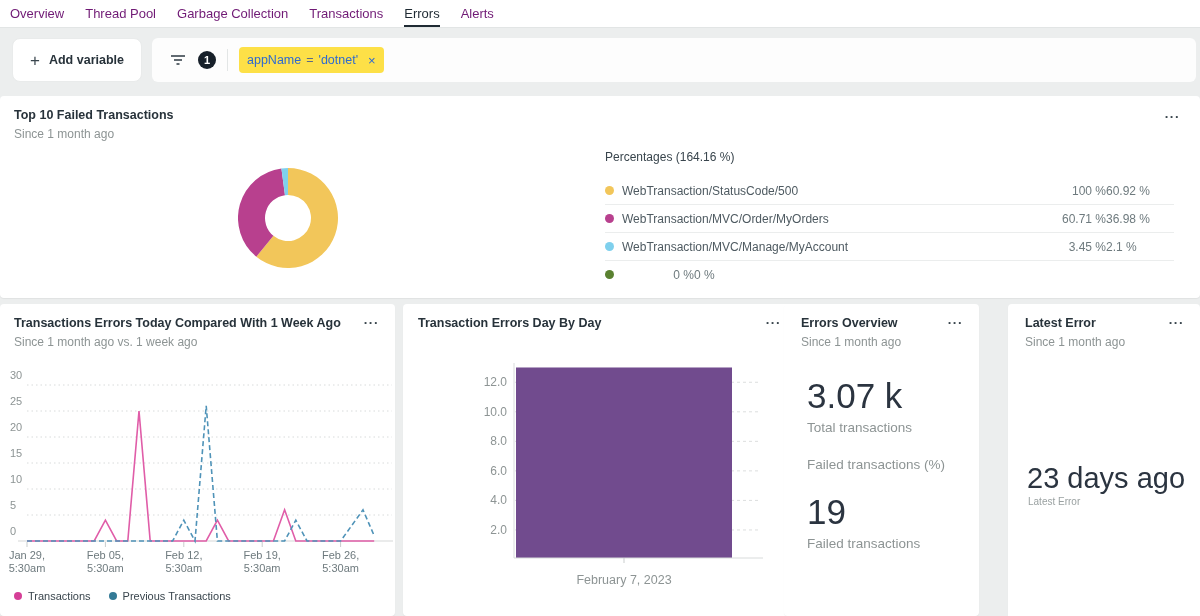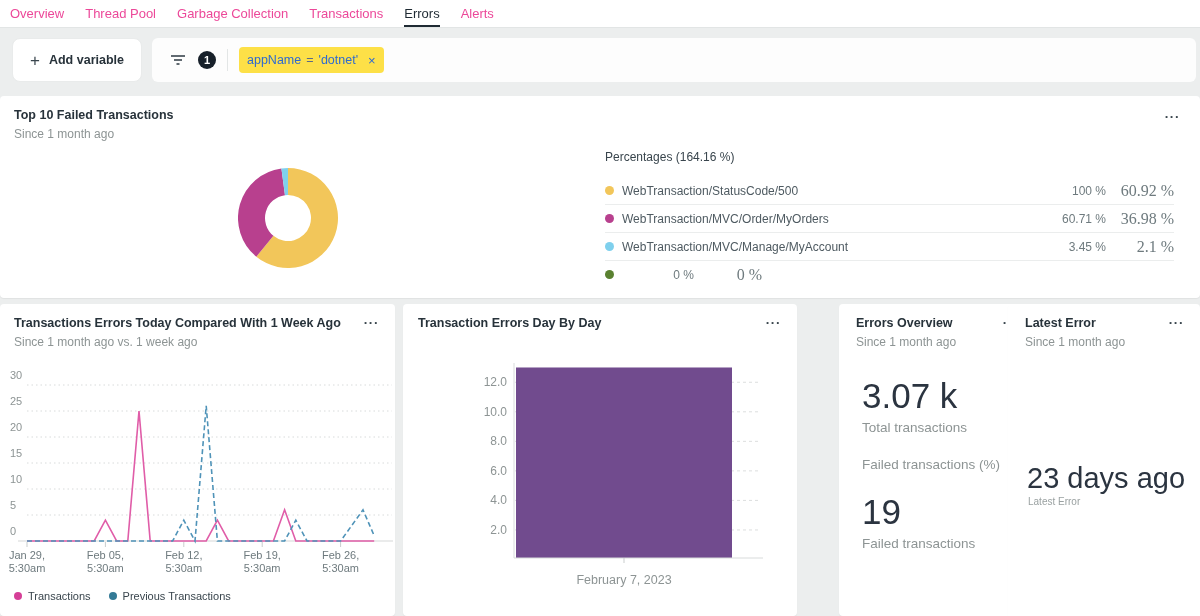--- a/index.html
+++ b/index.html
@@ -2,21 +2,21 @@
 <html><head>
 <meta charset="utf-8">
 <style>
   html,body{margin:0;padding:0;background:#eceeee;}
   .screen{position:relative;width:1200px;height:616px;background:#eceeee;overflow:hidden;
           font-family:"Liberation Sans",sans-serif;-webkit-font-smoothing:antialiased;}
 
   
   .nav{position:absolute;top:0;left:0;right:0;height:28px;background:#fff;border-bottom:1px solid #e2e5e5;
        display:flex;align-items:stretch;padding-left:10px;gap:21px;box-sizing:border-box;}
-  .tab{font-size:13px;color:#ec4899;line-height:27px;cursor:pointer;white-space:nowrap;}
+  .tab{font-size:13px;color:#701a75;line-height:27px;cursor:pointer;white-space:nowrap;}
   .tab.active{color:#1f2a33;box-shadow:inset 0 -2px 0 #1f2a33;}
 
   
   .add-btn{position:absolute;left:12px;top:38px;width:130px;height:44px;background:#fff;border:1px solid #e9ebeb;
            border-radius:8px;display:flex;align-items:center;justify-content:center;gap:9px;cursor:pointer;box-sizing:border-box;}
   .add-btn .plus{font-size:17px;font-weight:400;color:#39454d;line-height:1;}
   .add-btn .lbl{font-size:12.5px;font-weight:700;color:#27323a;}
   .filterbar{position:absolute;left:152px;top:38px;right:4px;height:44px;background:#fdfdfd;border-radius:6px;
              display:flex;align-items:center;padding:0 10px;box-sizing:border-box;}
   .funnel{margin-left:8px;flex:0 0 auto;}
@@ -30,39 +30,39 @@
   .chip .x{color:#2e6ad1;margin-left:5px;font-size:13px;cursor:pointer;}
   .search-input{border:none;outline:none;background:transparent;margin-left:12px;font-size:13px;color:#39454d;flex:1;
                 font-family:"Liberation Sans",sans-serif;}
   .search-input::placeholder{color:#8d9494;opacity:1;}
 
   
   .card{position:absolute;background:#fff;border-radius:4px;box-shadow:0 1px 1px rgba(0,0,0,.05);box-sizing:border-box;}
   #card-top{left:0;top:96px;width:1200px;height:202px;}
   #card-line{left:0;top:304px;width:395px;height:312px;}
   #card-bar{left:403px;top:304px;width:394px;height:312px;}
-  #card-overview{left:839px;top:304px;width:195px;height:312px;}
+  #card-overview{left:784px;top:304px;width:195px;height:312px;}
   #card-latest{left:1008px;top:304px;width:192px;height:318px;}
   .card-head{position:absolute;left:14px;top:12px;right:40px;}
   .card-title{font-size:12.5px;font-weight:700;color:#27323a;line-height:1.2;white-space:nowrap;overflow:hidden;}
   .card-sub{font-size:12px;color:#8d9494;margin-top:4px;}
   .menu{position:absolute;top:8px;right:16px;color:#39454d;font-weight:700;letter-spacing:1.5px;font-size:13px;cursor:pointer;}
   #card-top .menu{top:10px;right:20px;}
 
   
   .donut-wrap{position:absolute;left:238px;top:72px;width:100px;height:100px;}
   .legend-table{position:absolute;left:605px;top:54px;right:26px;}
   .legend-header{font-size:12px;color:#39454d;line-height:14px;}
   .lrows{margin-top:13px;}
   .lrow{display:flex;align-items:center;height:27px;cursor:pointer;}
   .lrow + .lrow{border-top:1px solid #ebeded;}
   .dot{width:9px;height:9px;border-radius:50%;margin-right:8px;flex:0 0 auto;}
   .lname{flex:1;font-size:12px;color:#4e5a61;white-space:nowrap;overflow:hidden;}
   .lv1{width:72px;text-align:right;font-size:12px;color:#6e7a7e;}
-  .lv2{width:68px;text-align:right;font-size:16px;color:#6e7a7e;font-family:Liberation Serif, serif;}
+  .lv2{width:68px;font-size:12px;color:#6e7a7e;}
 
   .chart-svg{position:absolute;left:0;top:56px;}
   .line-legend{position:absolute;left:14px;top:286px;display:flex;align-items:center;gap:18px;}
   .line-legend .item{display:flex;align-items:center;gap:6px;font-size:11px;color:#39454d;cursor:pointer;}
   .line-legend .dot{width:8px;height:8px;margin-right:0;}
 
   
   .stats{position:absolute;left:23px;top:74px;right:10px;}
   .stat{margin-bottom:22px;}
   .stat-value{font-size:35px;color:#2b3440;line-height:1;white-space:nowrap;}

